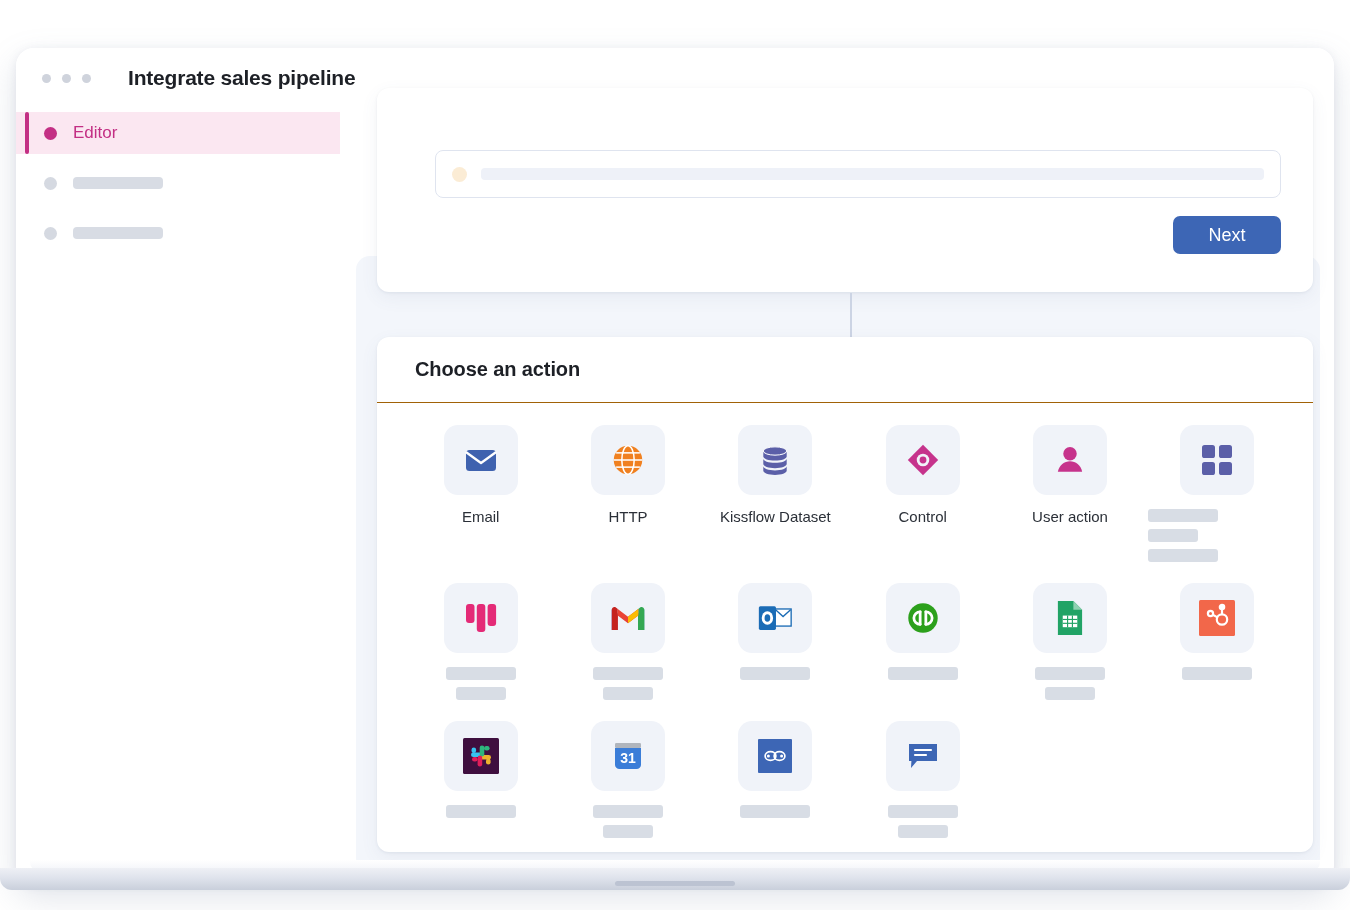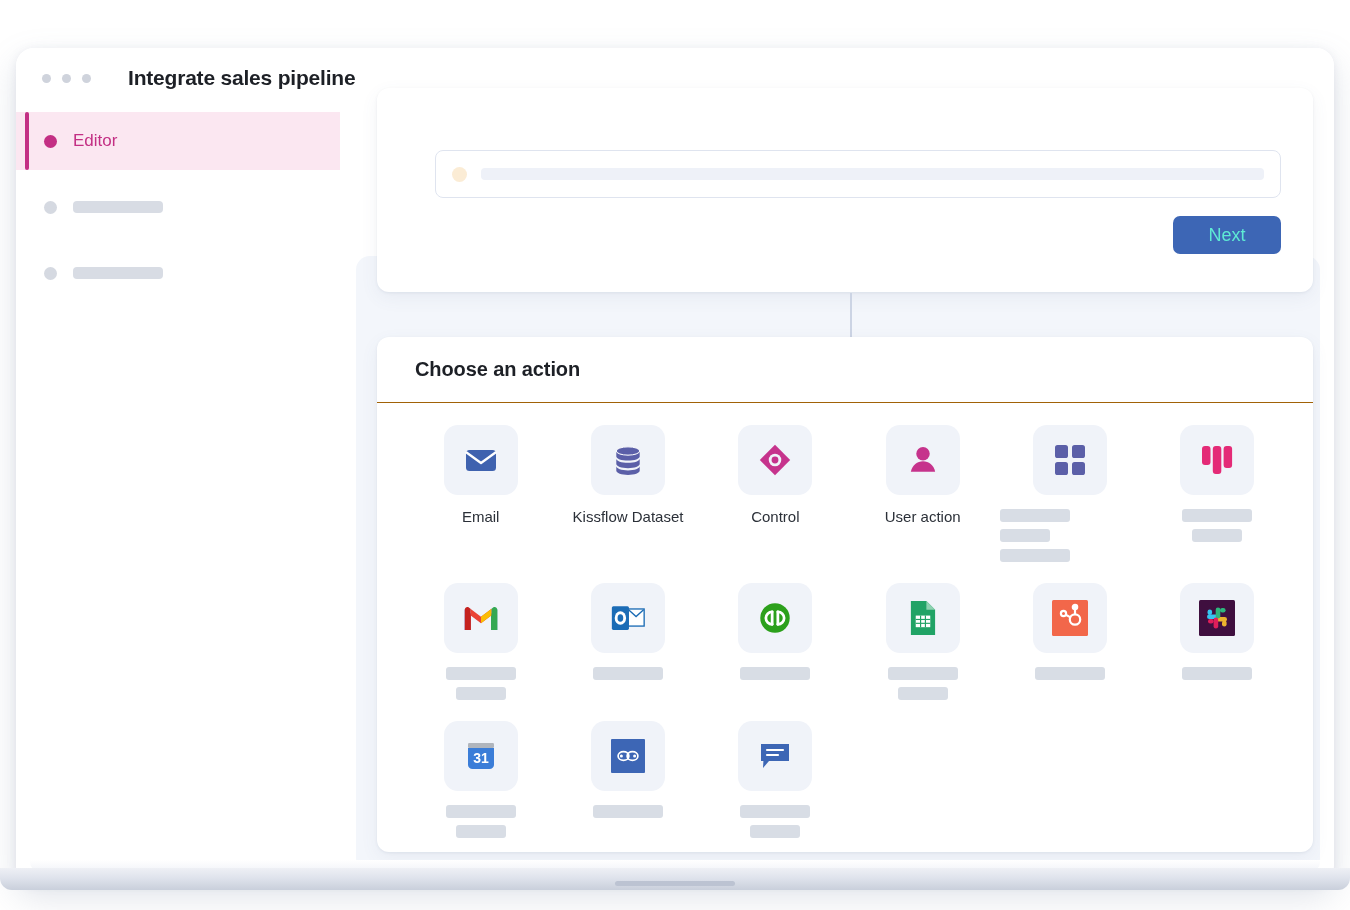--- a/index.html
+++ b/index.html
@@ -41,21 +41,21 @@
   .dot { width:9px; height:9px; border-radius:50%; background:#cfd3dc; }
   .app-title {
     position:absolute; left:112px; top:18px;
     font-size:21px; font-weight:700; color:#1d2026; letter-spacing:-.2px;
   }
 
   
   .sidebar { position:absolute; left:0; top:64px; width:324px; bottom:0; background:#fff; }
   .side-item {
     position:relative; display:flex; align-items:center; gap:16px;
-    height:58px; padding-left:28px; margin-bottom:8px;text-align:right;
+    height:42px; padding-left:28px; margin-bottom:8px;text-align:right;
   }
   .side-item.active { background:#fbe7f1; }
   .side-item.active:before {
     content:""; position:absolute; left:9px; top:0; width:4px; height:100%;
     background:#c32f84; border-radius:2px;
   }
   .side-bullet { width:13px; height:13px; border-radius:50%; background:#d5d9e1; flex:none; }
   .side-item.active .side-bullet { background:#c32f84; }
   .side-label { font-size:17px; color:#c32f84; font-weight:500; }
   .side-ph { height:12px; border-radius:4px; background:#d8dce4; }
@@ -79,21 +79,21 @@
     position:absolute; left:58px; top:62px; right:32px; height:48px;
     border:1px solid #dfe4ef; border-radius:8px; background:#fff;
     display:flex; align-items:center; padding:0 16px; gap:14px;
   }
   .search-dot { width:15px; height:15px; border-radius:50%; background:#fbecd5; flex:none; }
   .search-ph { flex:1; height:12px; border-radius:4px; background:#eef1f8; }
 
   .next-btn {
     position:absolute; right:32px; top:128px;
     width:108px; height:38px; border:none; border-radius:7px;
-    background:#3d66b5; color:#5eead4; font-size:18px; font-weight:500;
+    background:#3d66b5; color:#ffffff; font-size:18px; font-weight:500;
     font-family:"Liberation Sans", sans-serif; cursor:pointer;
   }
 
   .connector {
     position:absolute; left:494px; top:181px; width:2px; height:52px; background:#ccd4e4;
   }
 
   
   .card-head {
     position:absolute; left:0; top:0; right:0; height:66px;
@@ -170,20 +170,34 @@
         </div>
         <div class="grid" id="tile-grid">
             <div class="tile">
               <div class="tile-icon">
                 <svg width="40" height="40" viewBox="0 0 40 40">
                   <rect x="5" y="10" width="30" height="21" rx="3.5" fill="#3f62af"></rect>
                   <path d="M5.5 12.5 L20 23 L34.5 12.5" fill="none" stroke="#fff" stroke-width="2.3" stroke-linejoin="round" stroke-linecap="round"></path>
                 </svg>
               </div>
               <div class="tile-label">Email</div>
+            </div>
+            <div class="tile">
+              <div class="tile-icon">
+                <svg width="38" height="38" viewBox="0 0 40 40">
+                  <circle cx="20" cy="20" r="15" fill="#f08020"></circle>
+                  <g fill="none" stroke="#fff" stroke-width="1.6">
+                    <ellipse cx="20" cy="20" rx="6.5" ry="15"></ellipse>
+                    <line x1="5" y1="20" x2="35" y2="20"></line>
+                    <line x1="7.5" y1="12.5" x2="32.5" y2="12.5"></line>
+                    <line x1="7.5" y1="27.5" x2="32.5" y2="27.5"></line>
+                  </g>
+                </svg>
+              </div>
+              <div class="tile-label">HTTP</div>
             </div>
             <div class="tile">
               <div class="tile-icon">
                 <svg width="36" height="36" viewBox="0 0 40 40">
                   <g fill="#5b5fa8">
                     <ellipse cx="20" cy="10" rx="13" ry="4.6"></ellipse>
                     <path d="M7 10v6c0 2.5 5.8 4.6 13 4.6S33 18.5 33 16v-6c0 2.5-5.8 4.6-13 4.6S7 12.5 7 10z"></path>
                     <path d="M7 18.5v6c0 2.5 5.8 4.6 13 4.6S33 27 33 24.5v-6c0 2.5-5.8 4.6-13 4.6S7 21 7 18.5z"></path>
                     <path d="M7 27v5c0 2.5 5.8 4.6 13 4.6S33 34.5 33 32v-5c0 2.5-5.8 4.6-13 4.6S7 29.5 7 27z"></path>
                   </g>

